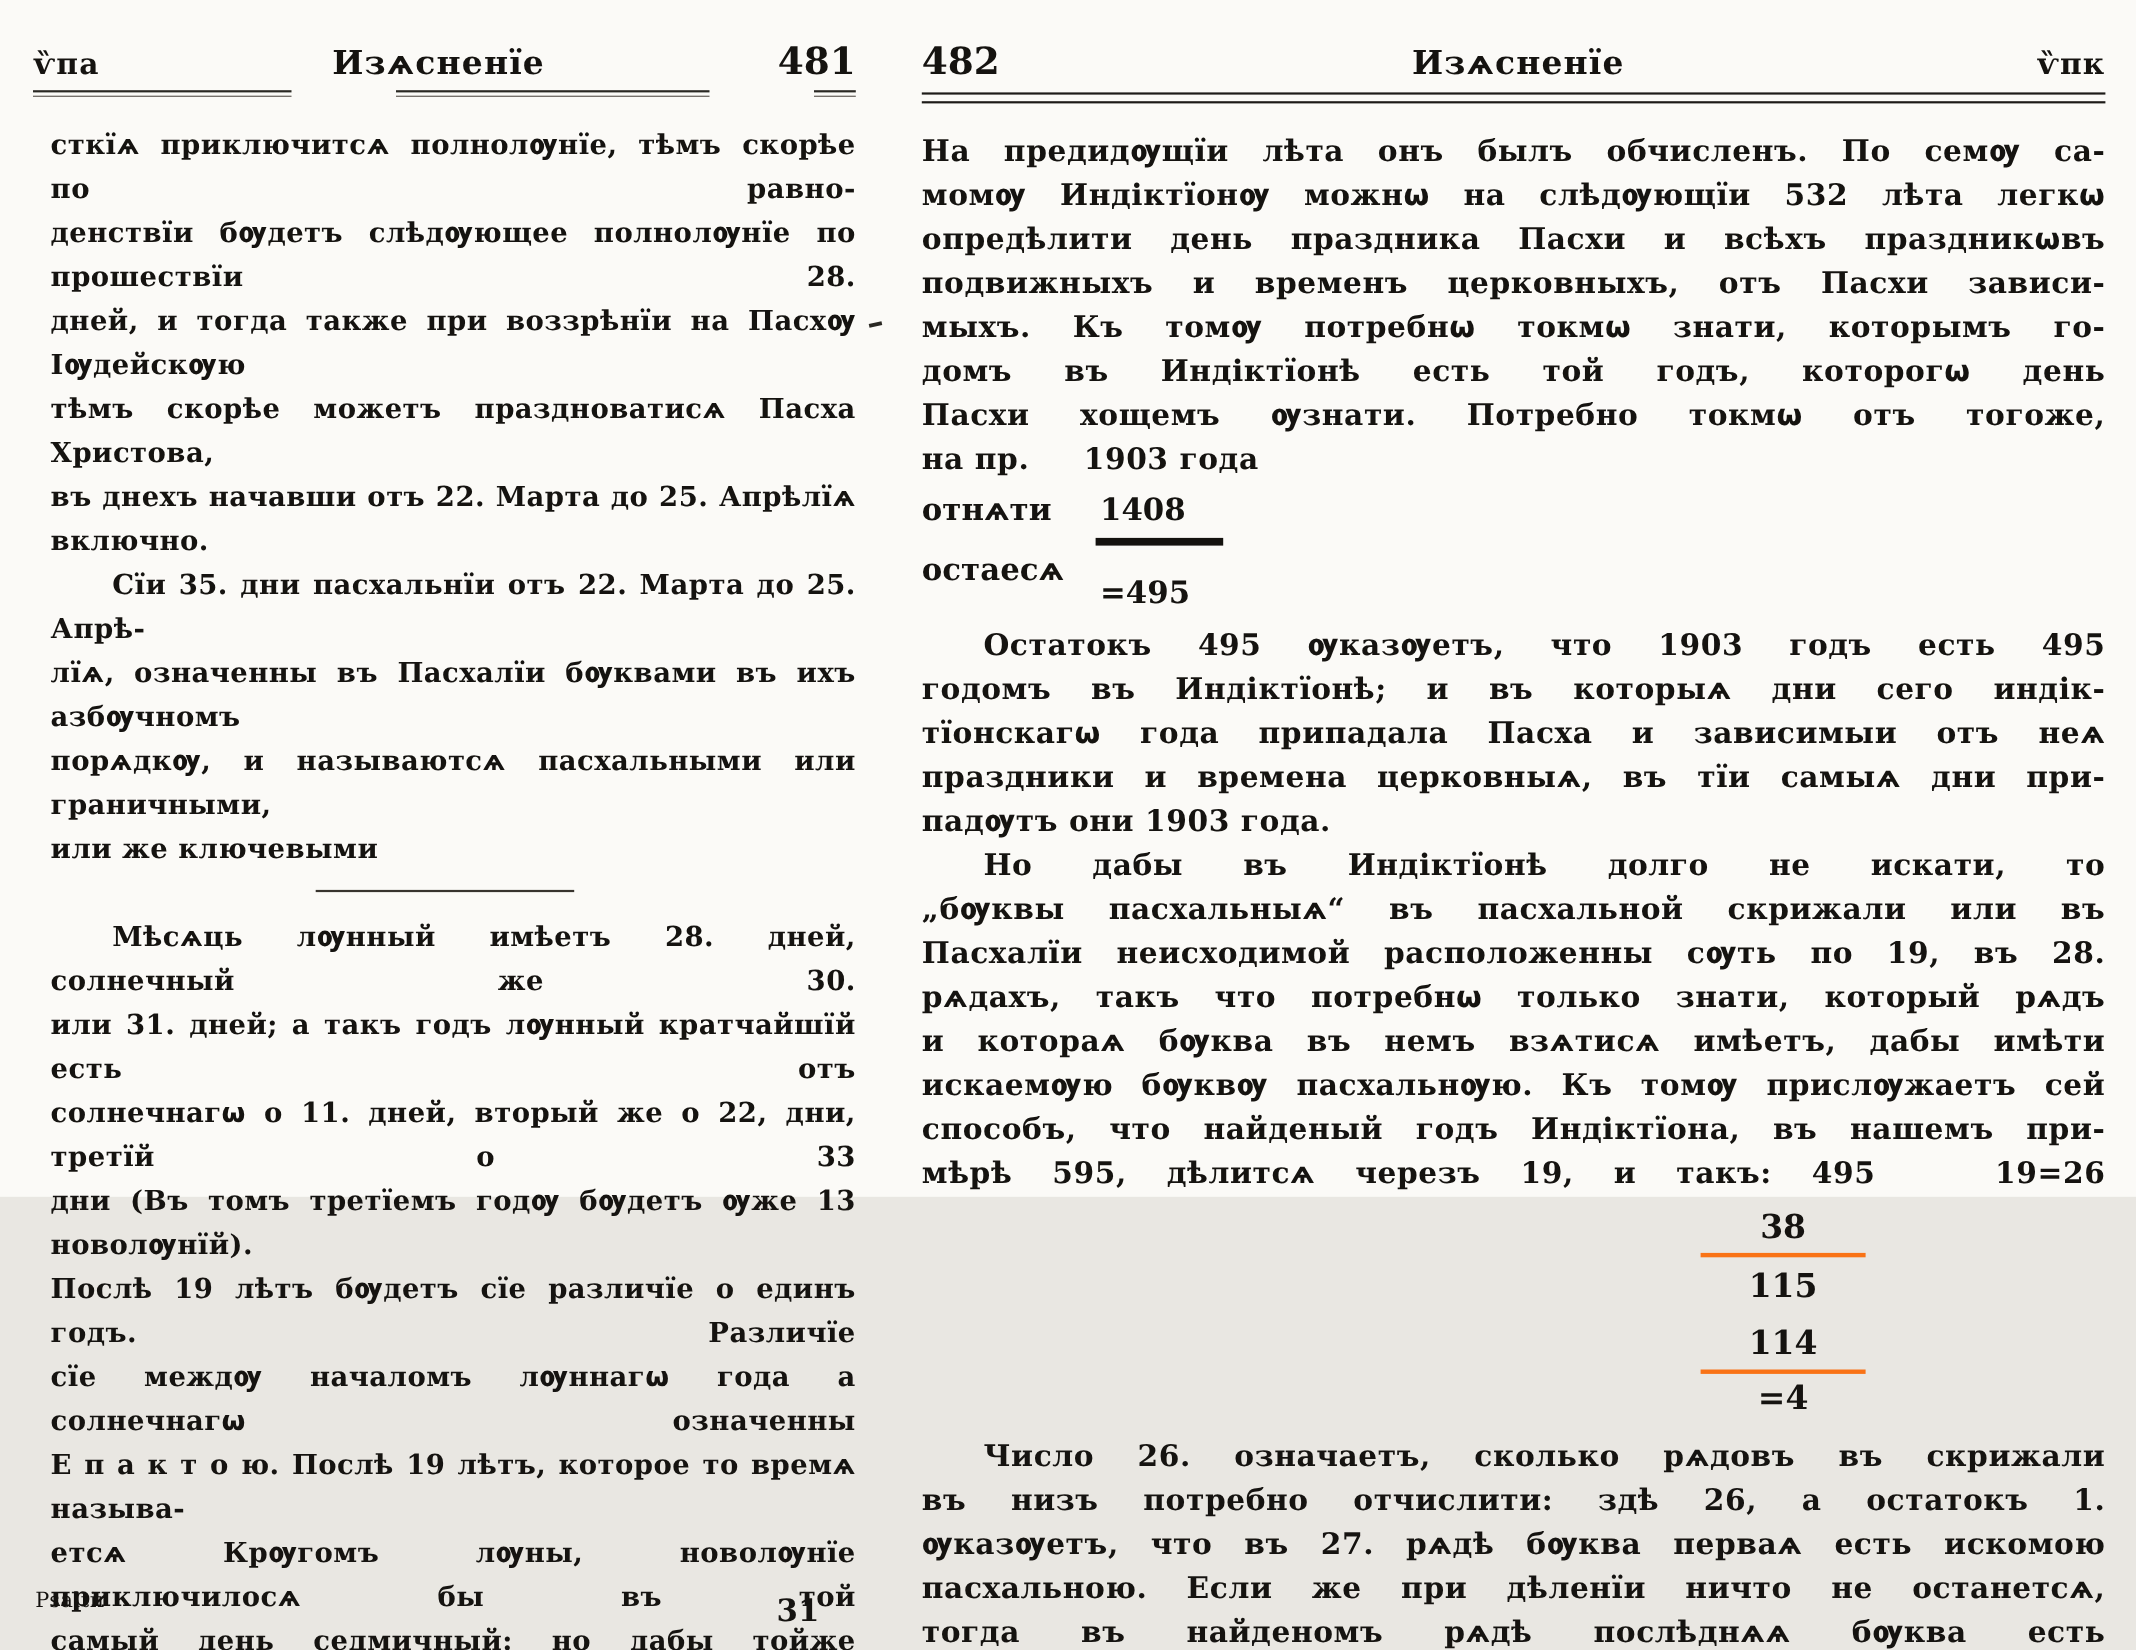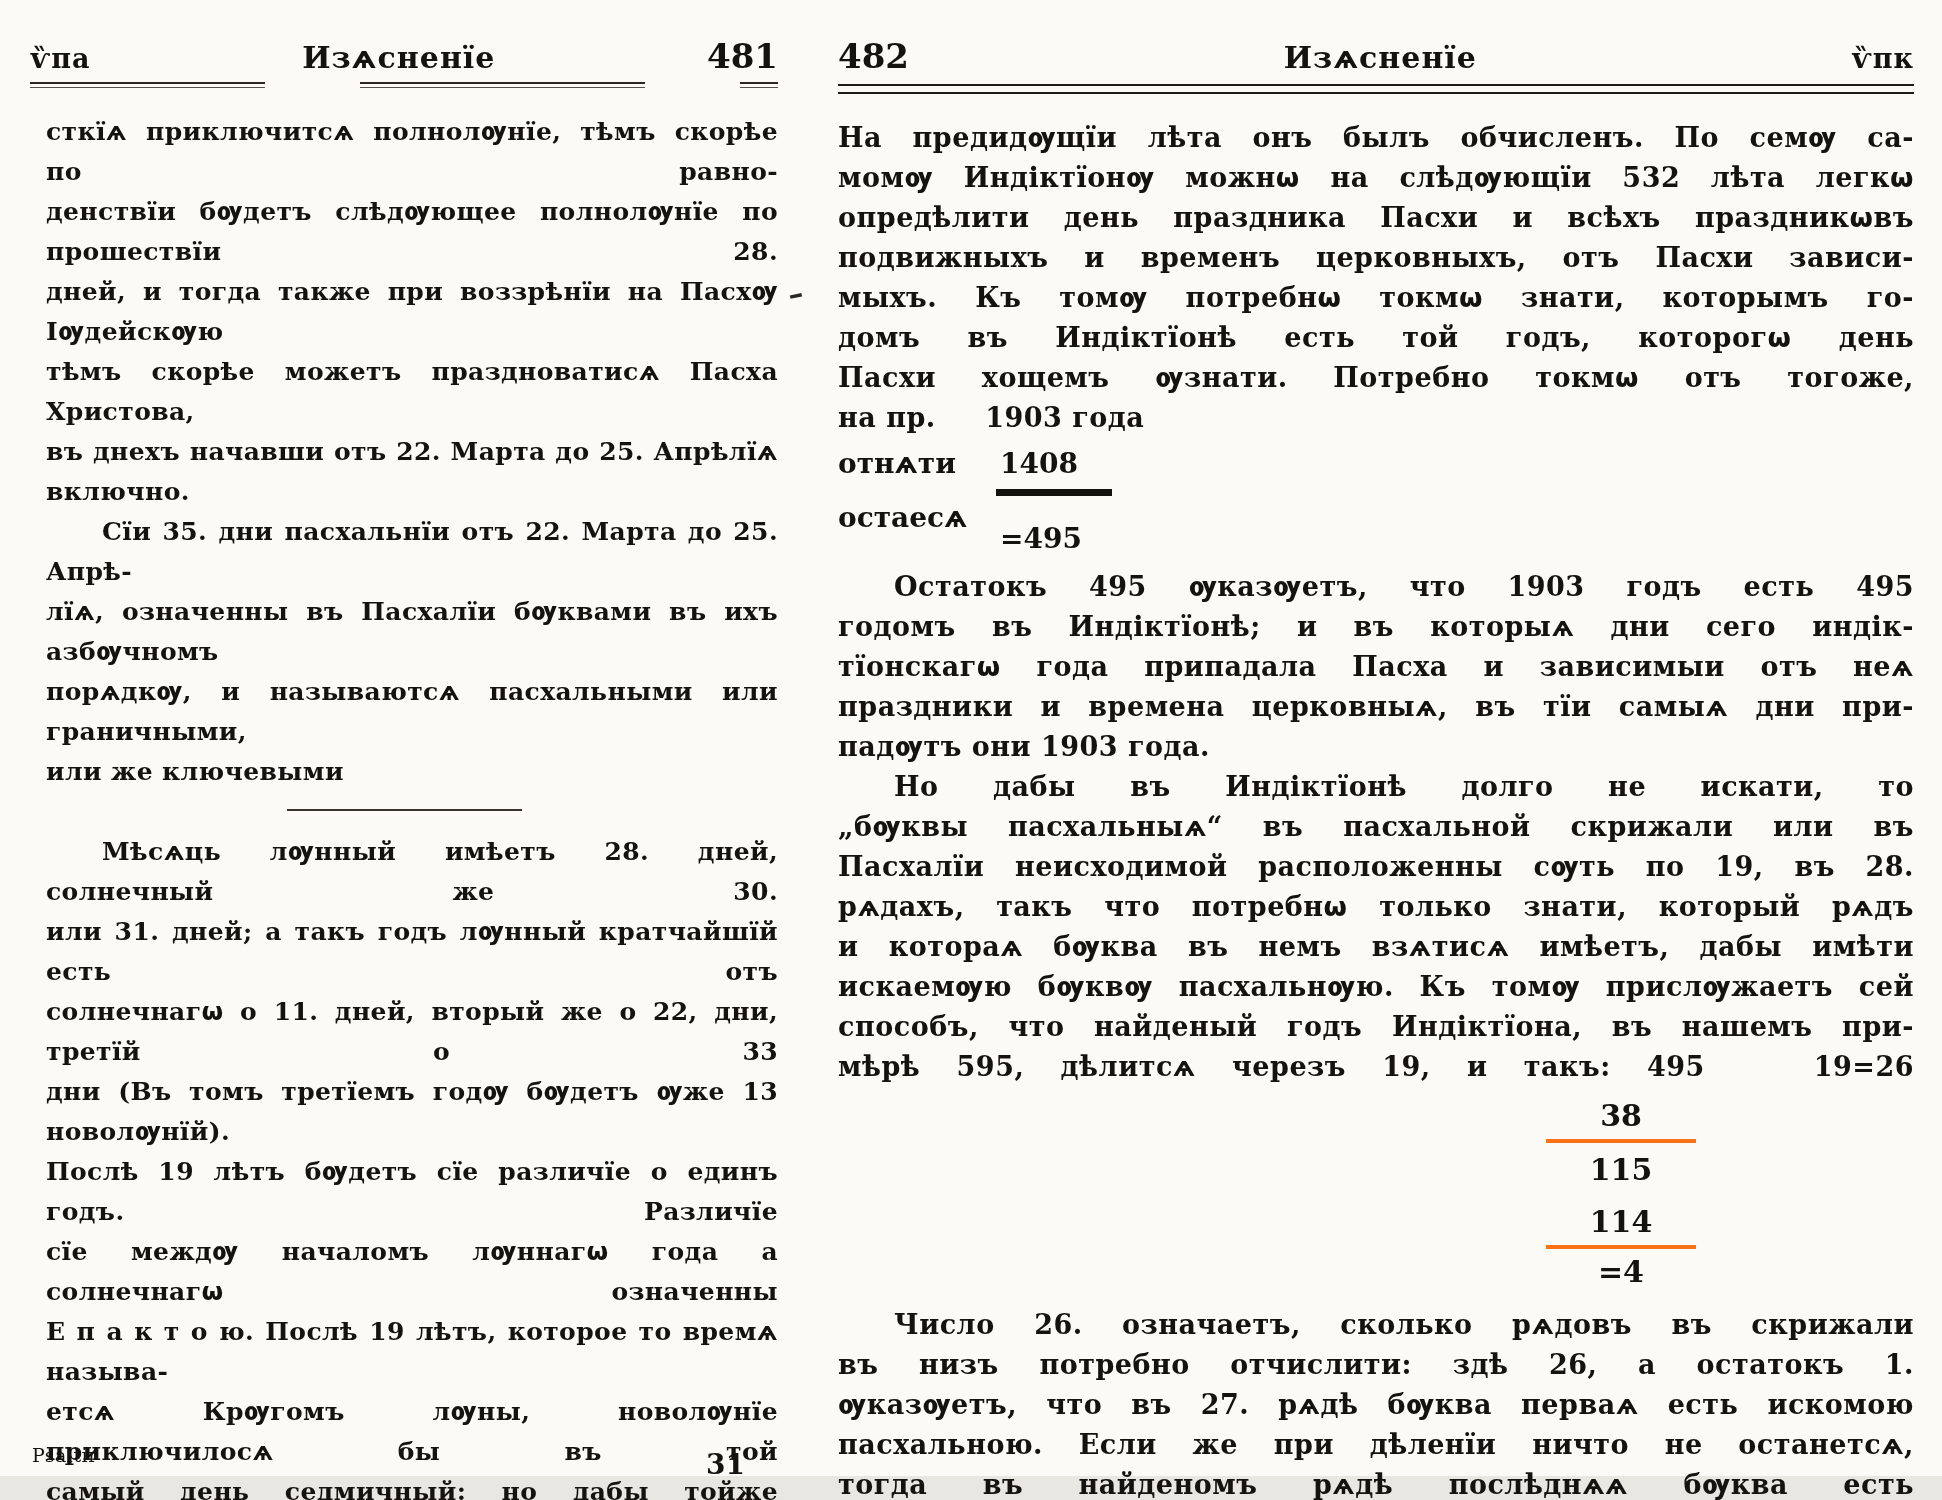--- a/index.html
+++ b/index.html
@@ -5,21 +5,21 @@
   html,body{margin:0;padding:0;}
   body{
     width:1942px;height:1500px;
     background:#e9e7e2;
     font-family:"DejaVu Serif","DejaVu Sans",serif;
     color:#151310;
     overflow:hidden;
   }
   .spread{
     position:relative;
-    width:1942px;height:1476px;
+    width:1942px;height:1088px;
     background:#fbfaf7;
   }
   
   .page{position:absolute;top:36px;}
   .page-left{left:30px;width:748px;}
   .page-right{left:838px;width:1076px;}
 
   
   .pg-header{
     display:flex;align-items:baseline;justify-content:space-between;

